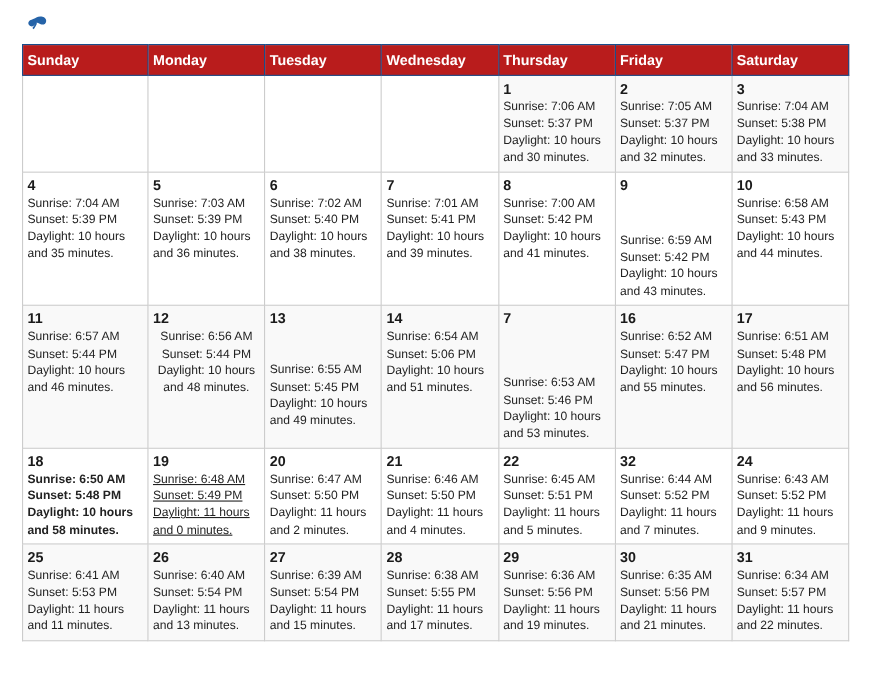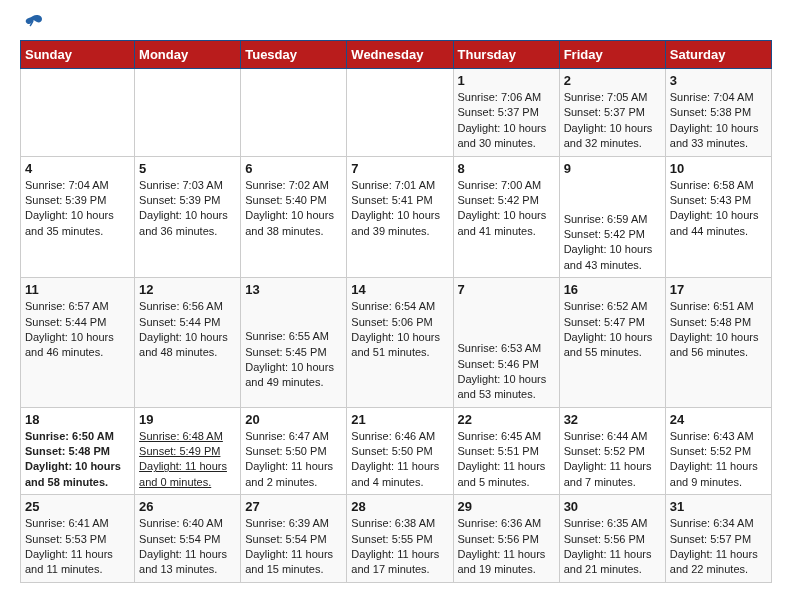--- a/index.html
+++ b/index.html
@@ -188,21 +188,21 @@
       <tr>
         <td>
           <span class="day-num">11</span>
           <div class="cell-text" style="white-space: pre-line;">Sunrise: 6:57 AM
 Sunset: 5:44 PM
 Daylight: 10 hours
 and 46 minutes.</div>
         </td>
         <td>
           <span class="day-num">12</span>
-          <div class="cell-text" style="white-space: pre-line;">Sunrise: 6:56 AM
+          <div class="cell-text" style="white-space: pre-line; text-align: center;">Sunrise: 6:56 AM
 Sunset: 5:44 PM
 Daylight: 10 hours
 and 48 minutes.</div>
         </td>
         <td>
           <span class="day-num">13</span>
           <div class="cell-text" style="white-space: pre-line; margin-top: 32px;">Sunrise: 6:55 AM
 Sunset: 5:45 PM
 Daylight: 10 hours
 and 49 minutes.</div>

